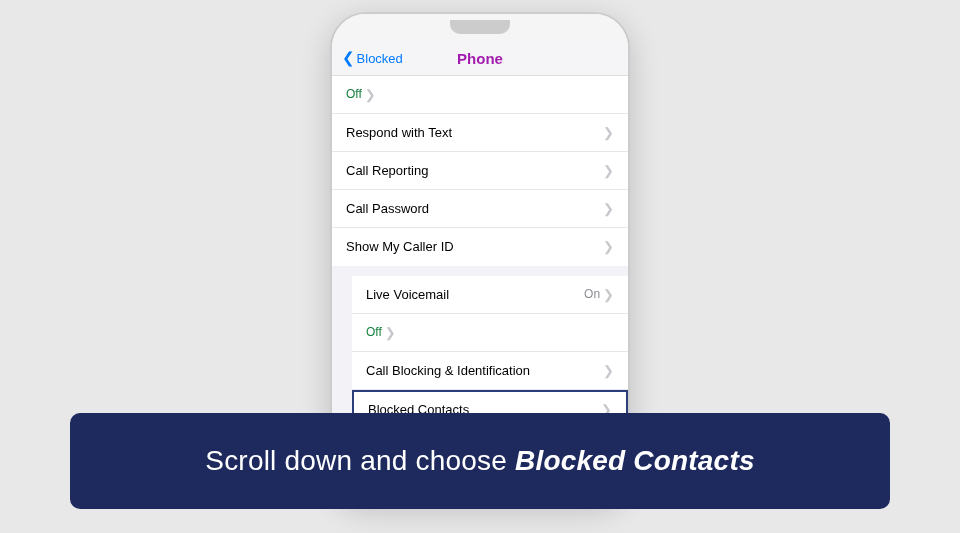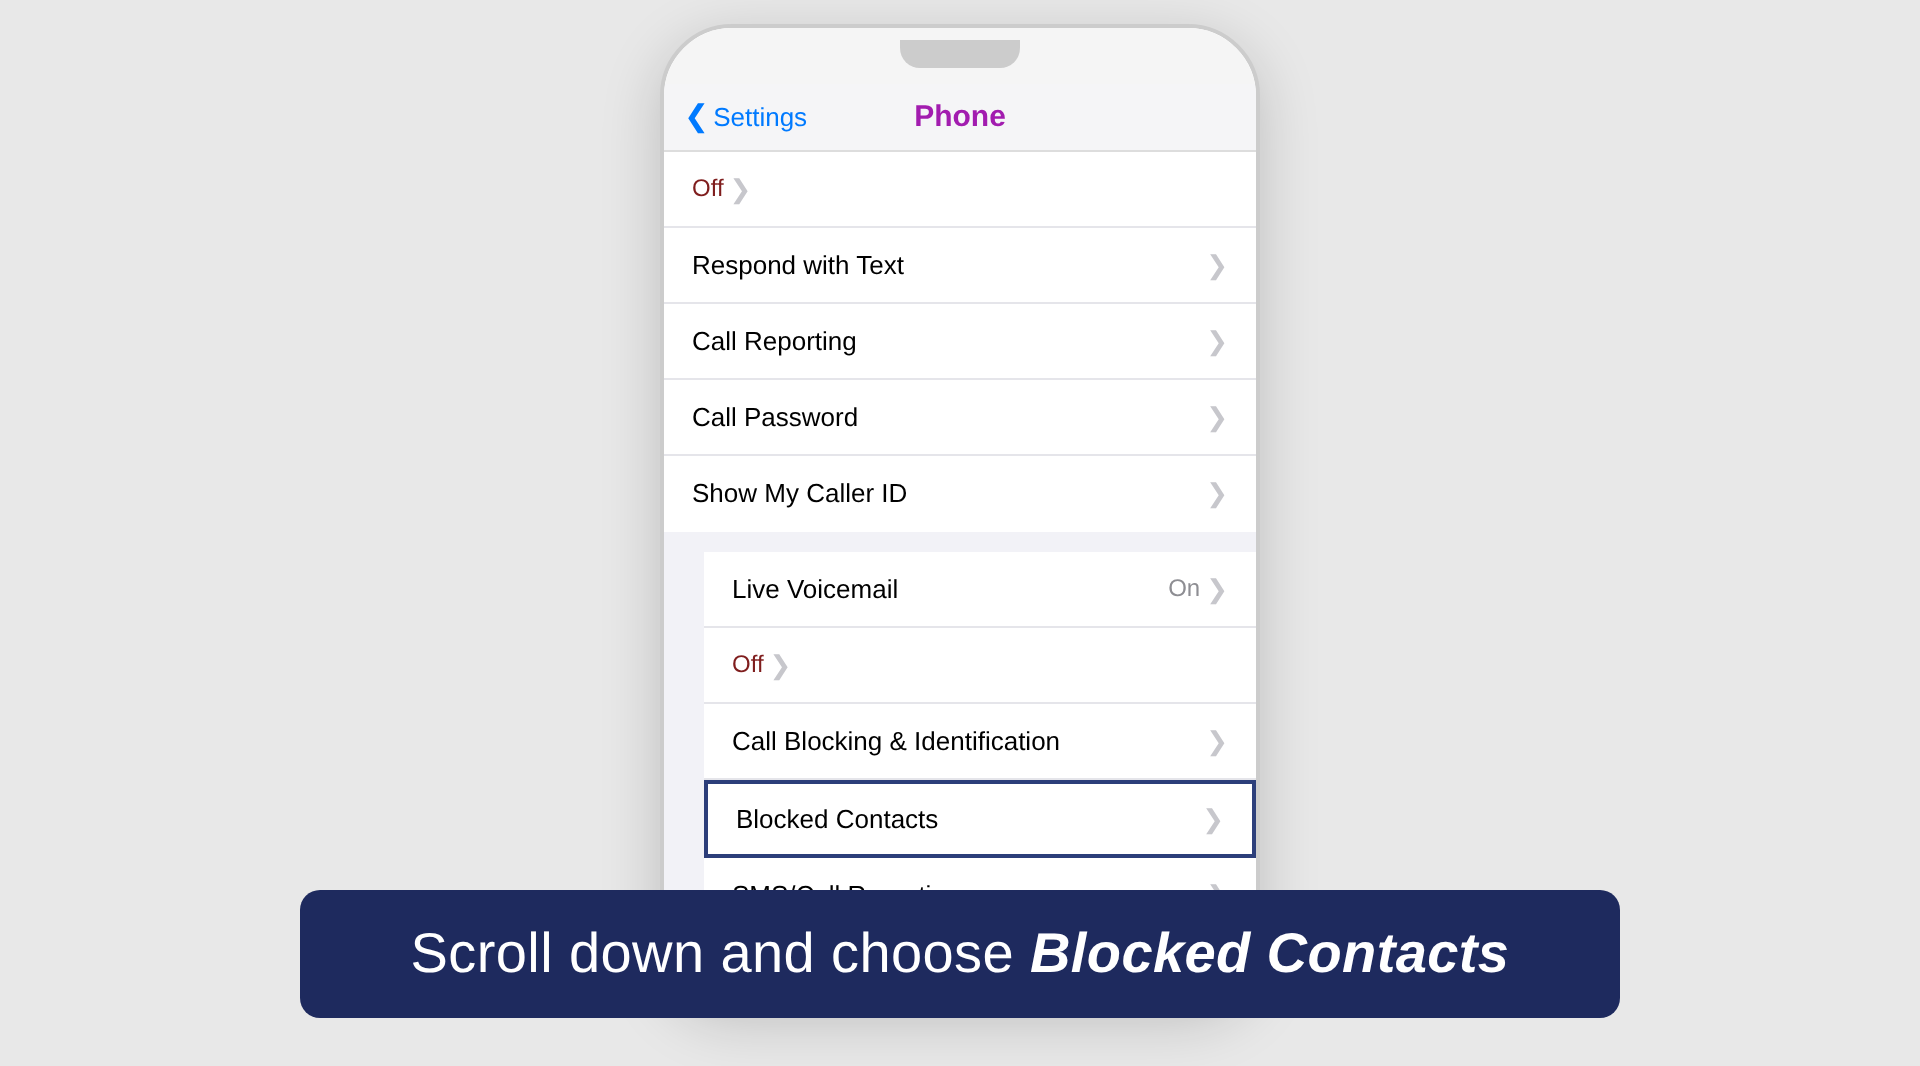--- a/index.html
+++ b/index.html
@@ -137,21 +137,21 @@
       color: #8e8e93;
       font-size: 12px;
     }
 
     .chevron-right {
       color: #c7c7cc;
       font-size: 13px;
     }
 
     .row-off {
-      color: #7f1d1d;
+      color: #15803d;
       font-size: 12px;
     }
 
     .row-on {
       color: #8e8e93;
       font-size: 12px;
     }
 
     
     .row-gray {
@@ -159,22 +159,22 @@
     }
 
     
     .caption-banner {
       position: absolute;
       bottom: 24px;
       left: 50%;
       transform: translateX(-50%);
       background: #1e2a5e;
       border-radius: 10px;
-      padding: 16px 28px;
-      width: 660px;
+      padding: 32px 28px;
+      width: 820px;
       text-align: center;
     }
 
     .caption-text {
       color: #fff;
       font-size: 28px;
       font-weight: 400;
       letter-spacing: 0.2px;
     }
 
@@ -195,21 +195,21 @@
 <div class="page-wrapper">
 
   <div class="phone-mockup">
     <div class="phone-top-bar">
       <div class="notch"></div>
     </div>
 
     <div class="nav-bar">
       <div class="nav-back">
         <span class="chevron-left">❮</span>
-        <span>Settings</span>
+        <span>Blocked</span>
       </div>
       <span class="nav-title">Phone</span>
     </div>
 
     <div class="settings-content">
 
       <div class="settings-group">
         <div class="settings-row">
           <div class="row-right">
             <span class="row-off">Off</span>

